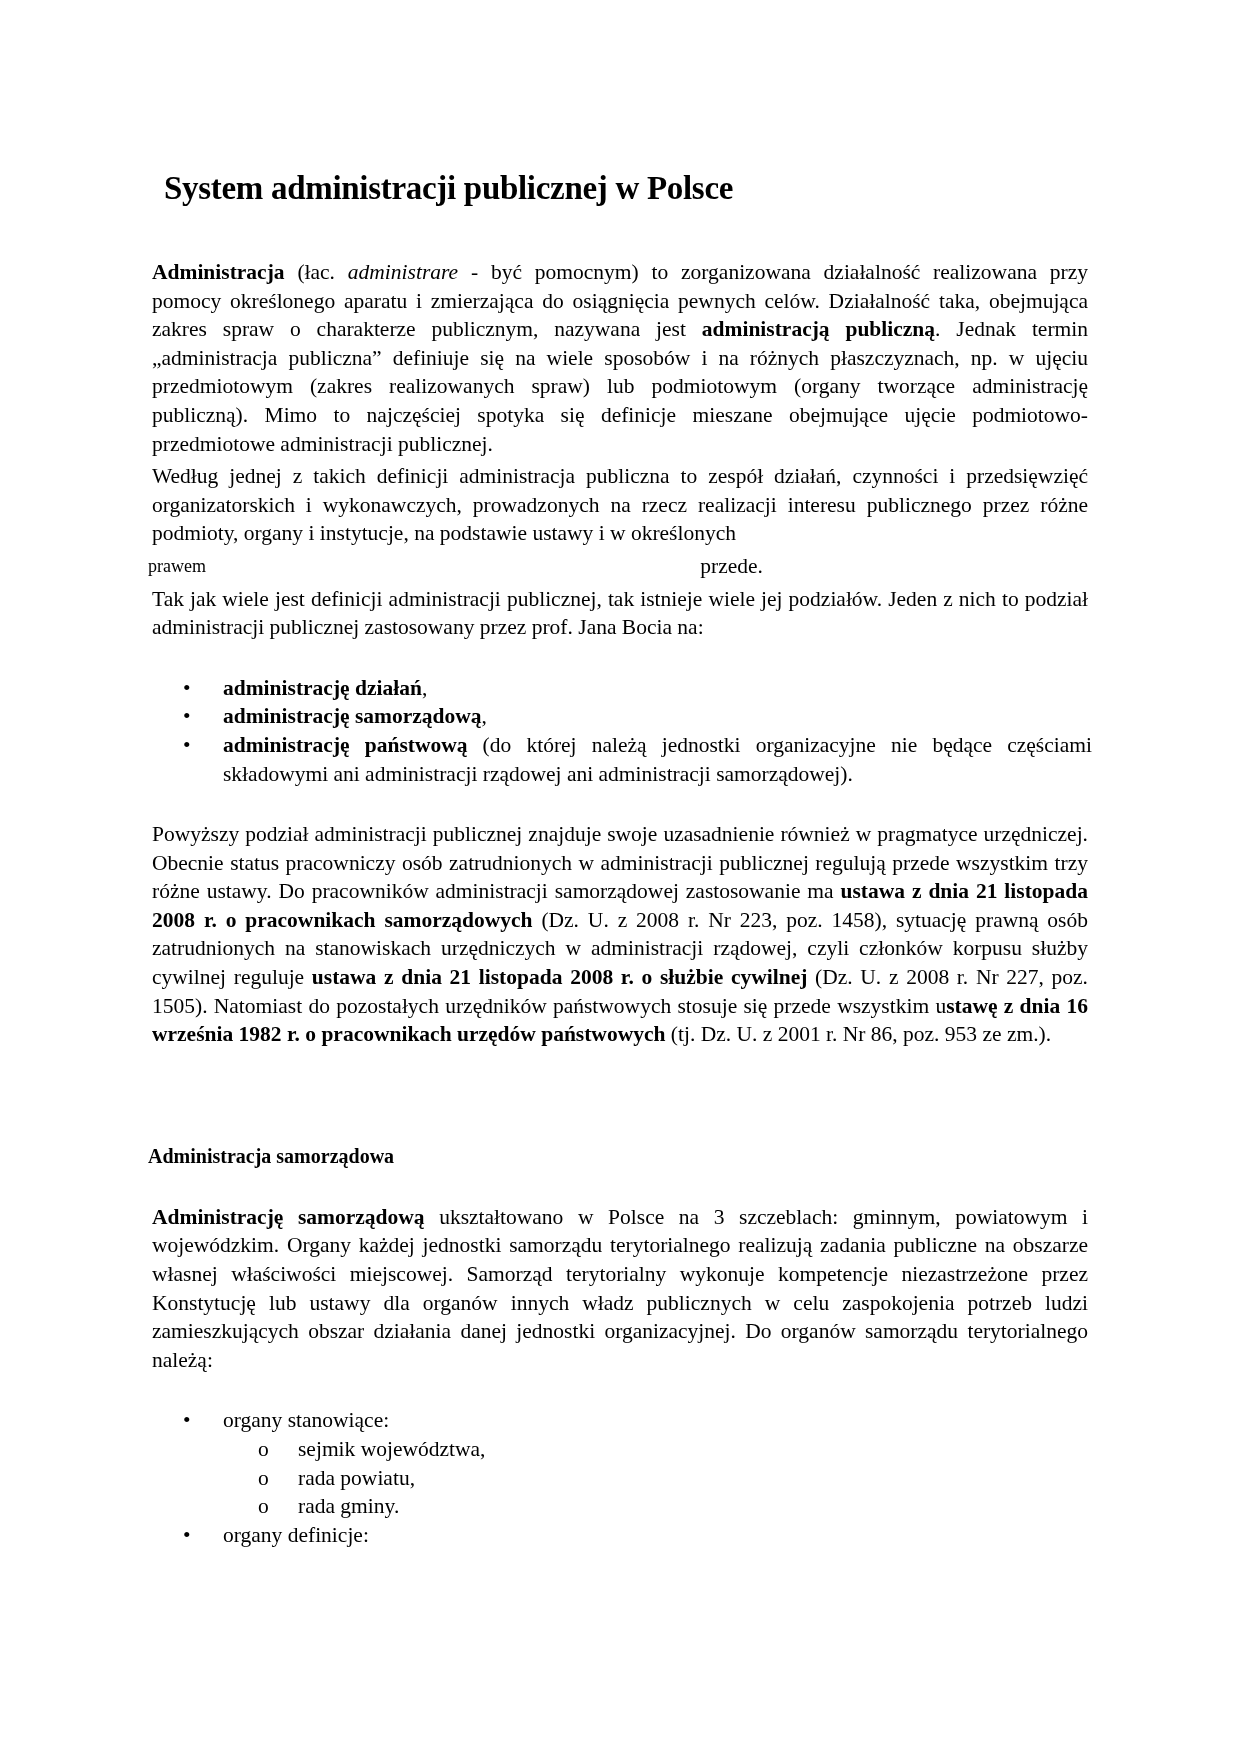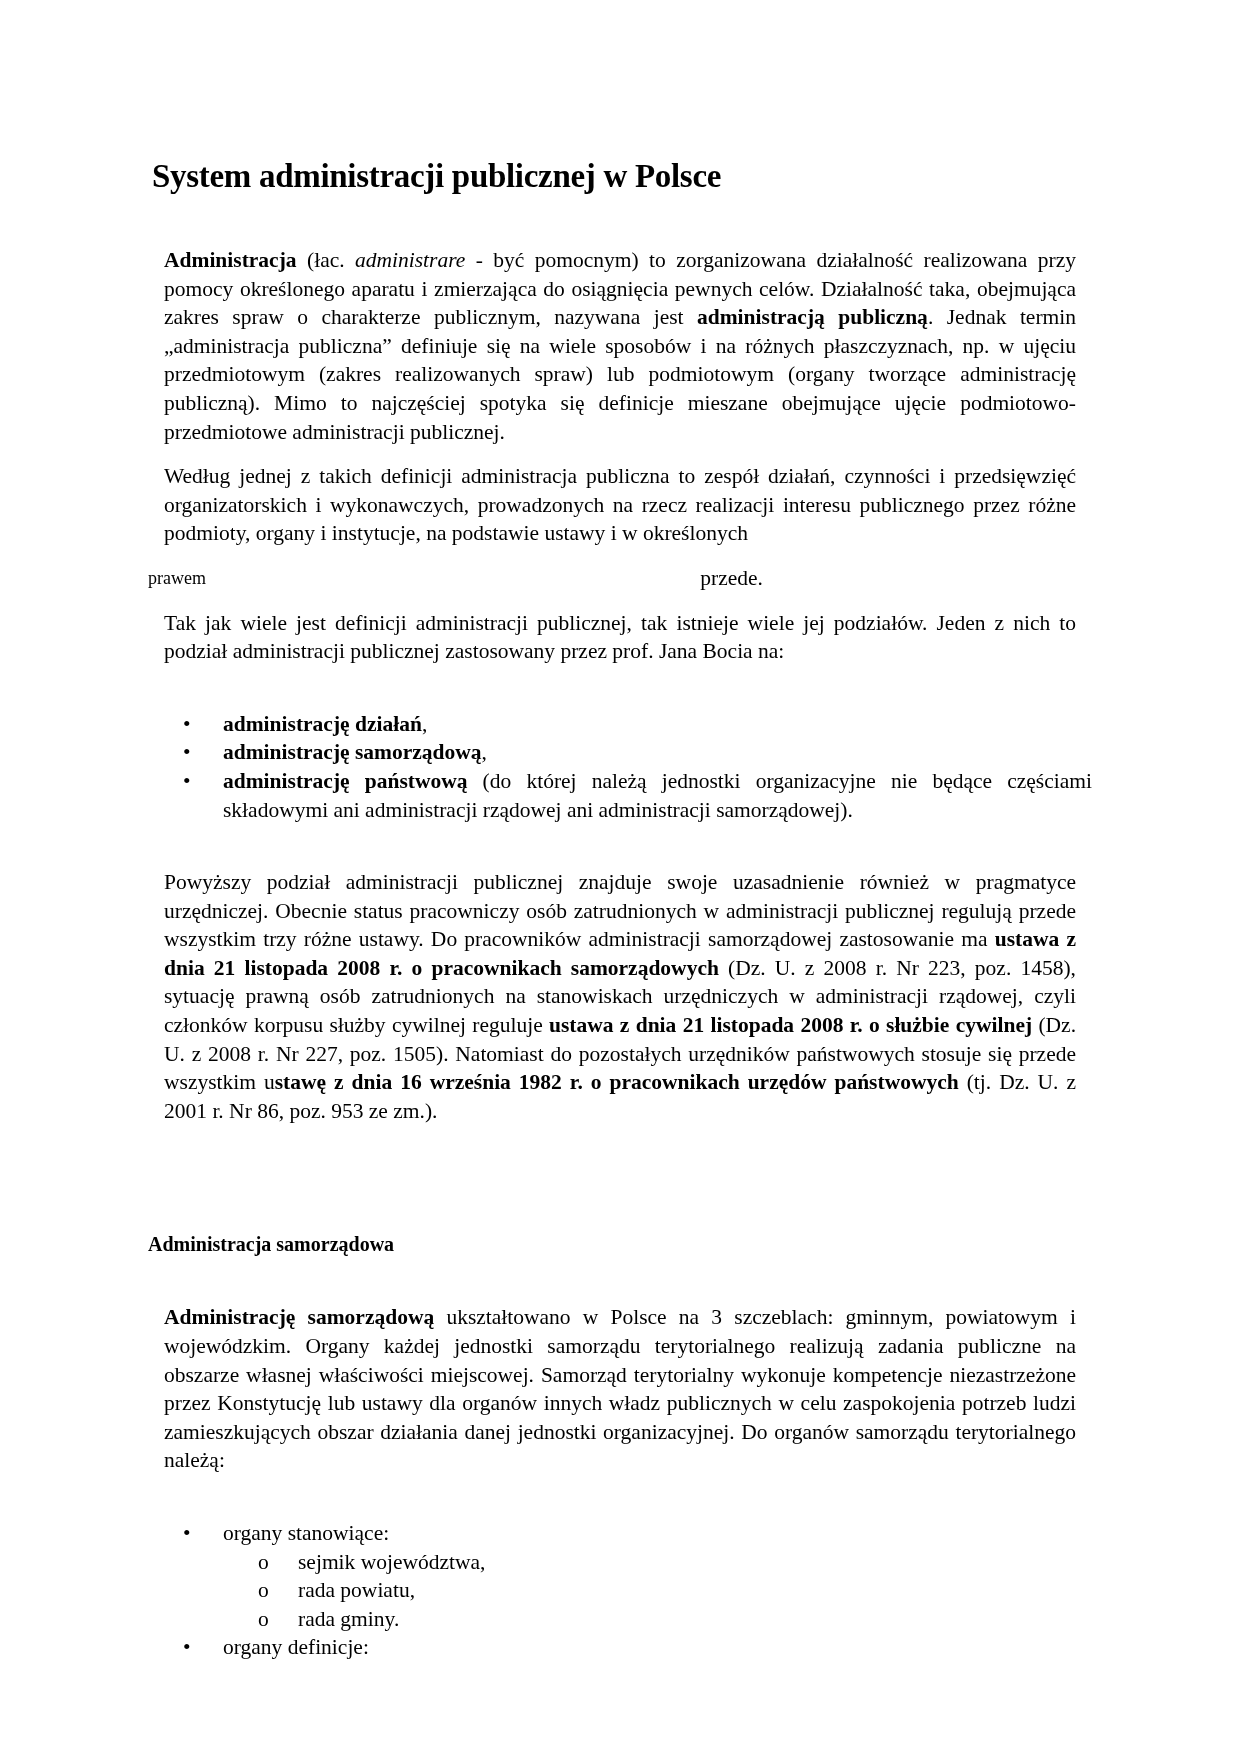--- a/index.html
+++ b/index.html
@@ -15,34 +15,34 @@
       color: #000000;
       font-family: "Liberation Serif", "DejaVu Serif", serif;
     }
     .page {
       position: absolute;
       left: 148px;
       top: 150px;
       width: 944px;
     }
     h1 {
-      margin: 4px;
+      margin: 16px;
       font-size: 33px;
       font-weight: bold;
       line-height: 44px;
       letter-spacing: -0.3px;
     }
     h2 {
       margin: 0;
       font-size: 20px;
       font-weight: bold;
       line-height: 30px;
     }
     p {
-      margin: 16px;
+      margin: 4px;
       font-size: 21.5px;
       line-height: 28.6px;
       text-align: justify;
     }
     .lead-gap { height: 28px; }
     .gap-1 { height: 28px; }
     .gap-2 { height: 88px; }
     .gap-3 { height: 28px; }
     .gap-4 { height: 28px; }
     ul.bullets {

